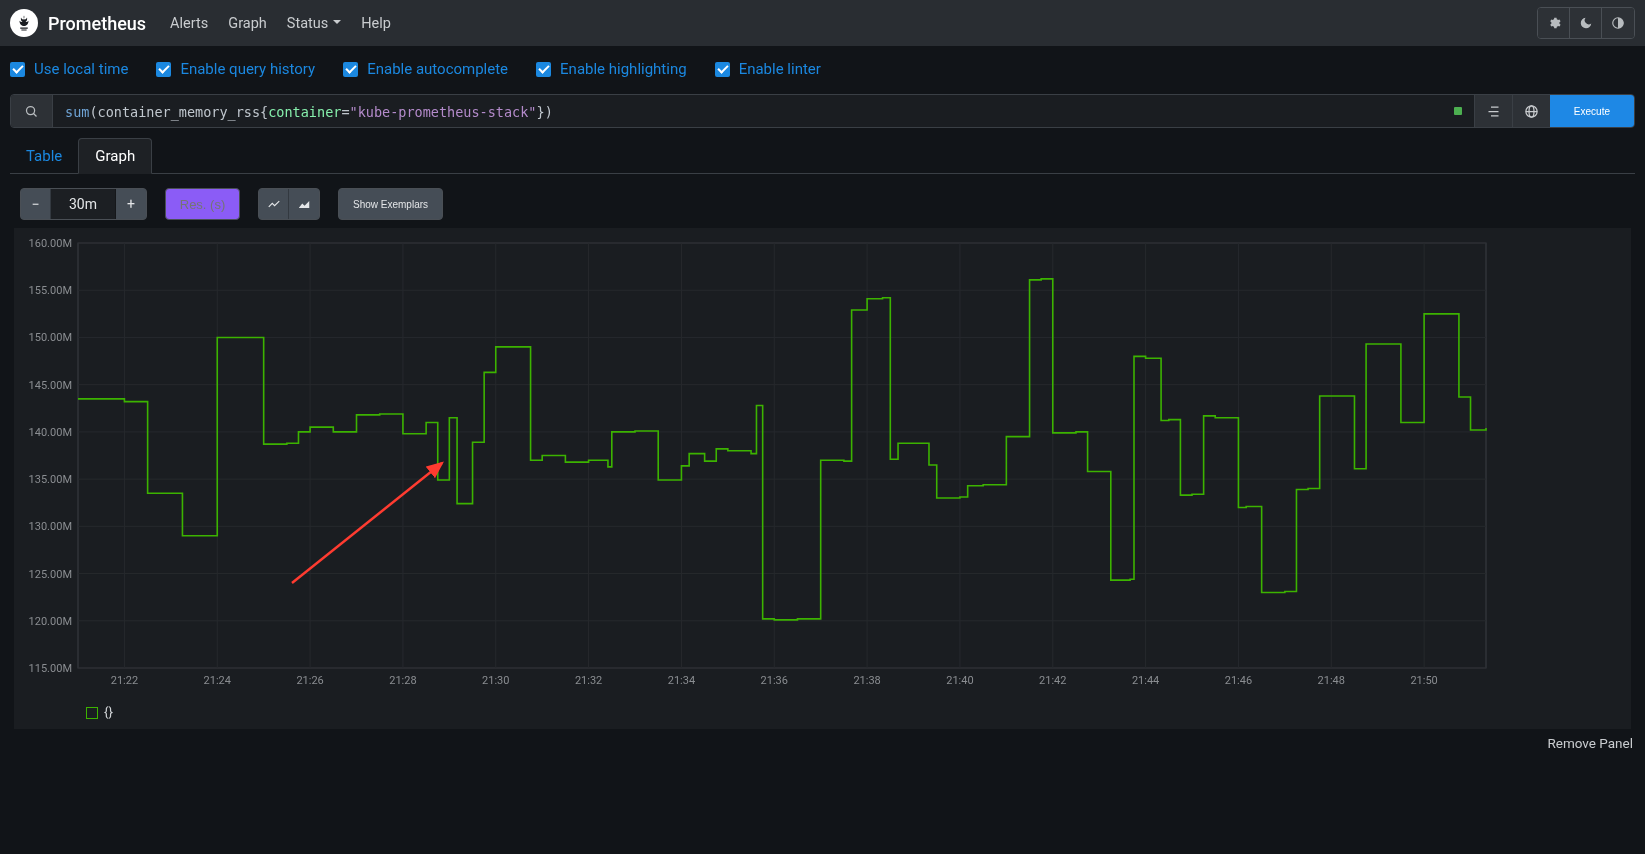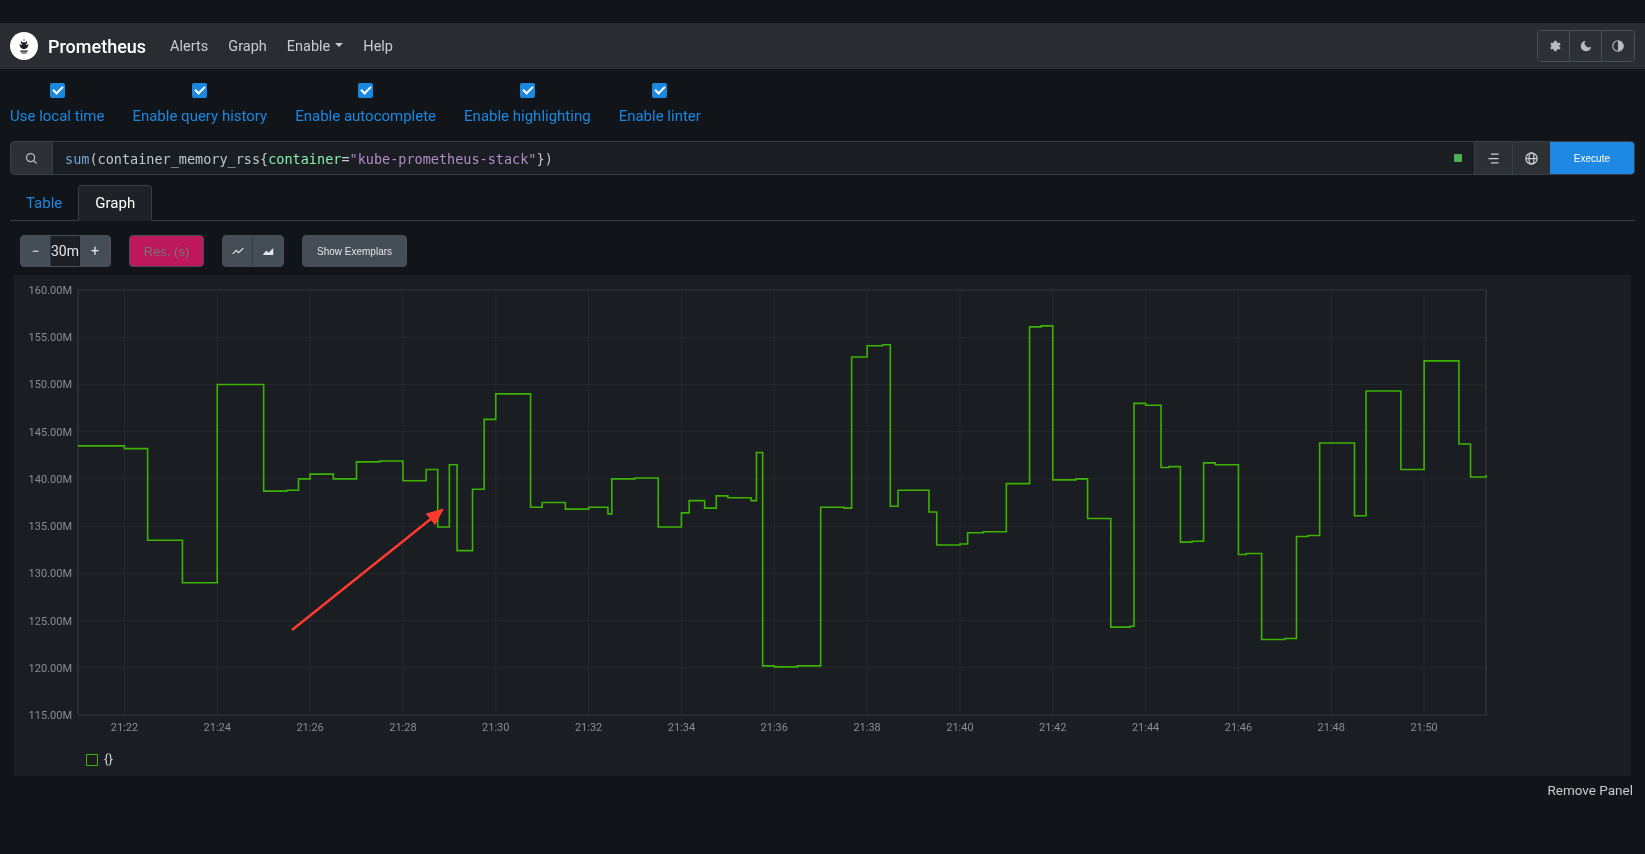--- a/index.html
+++ b/index.html
@@ -28,21 +28,20 @@
     min-width:1505px;
   }
 
   
   .navbar{
     height:46px;
     background:var(--nav-bg);
     display:flex;
     align-items:center;
     padding:0 10px;
-    margin-top:23px;
   }
   .logo-circle{
     width:28px;height:28px;border-radius:50%;
     background:#fff;display:flex;align-items:center;justify-content:center;
     margin-right:10px;color:#000;
   }
   .brand{font-size:18px;font-weight:500;color:#fff;margin-right:24px;}
   .nav-link{color:#c9cccf;margin-right:20px;cursor:pointer;font-size:14.5px;}
   .nav-link.dd::after{content:"";display:inline-block;margin-left:5px;border:4px solid transparent;border-top-color:#c9cccf;vertical-align:middle;}
   .nav-spacer{flex:1;}
@@ -51,21 +50,21 @@
   .nav-icon-btn:last-child{border-right:none;}
 
   
   .options-row{
     padding:14px 10px 6px;
     display:flex;
     gap:28px;
     align-items:center;
     flex-wrap:wrap;
   }
-  .checkbox-item{display:flex;align-items:center;gap:9px;color:var(--link-accent);font-size:15px;flex-direction:column;}
+  .checkbox-item{display:flex;align-items:center;gap:9px;color:var(--link-accent);font-size:15px;}
   .cbx{width:15px;height:15px;background:var(--link-accent);border-radius:2px;position:relative;flex-shrink:0;}
   .cbx::after{content:"";position:absolute;left:5px;top:1px;width:4px;height:8px;border:solid #fff;border-width:0 2px 2px 0;transform:rotate(45deg);}
 
   
   .query-row{
     margin:10px 10px 0;
     display:flex;
     align-items:stretch;
     height:34px;
     border:1px solid var(--border);
@@ -111,23 +110,23 @@
   
   .controls-row{
     margin:14px 20px 4px;
     display:flex;
     gap:18px;
     align-items:center;
   }
   .btn-group{display:flex;border:1px solid var(--border-light);border-radius:4px;overflow:hidden;background:var(--btn-bg);}
   .btn-group .gbtn{width:30px;height:30px;display:flex;align-items:center;justify-content:center;background:var(--btn-bg);color:#e4e6e8;cursor:pointer;font-size:14px;border-right:1px solid rgba(0,0,0,.25);}
   .btn-group .gbtn:last-child{border-right:none;}
-  .btn-group .gtext{width:29px;height:30px;display:flex;align-items:center;justify-content:center;background:#1c1f23;color:#e4e6e8;font-size:14px;border-right:1px solid rgba(0,0,0,.25);}
+  .btn-group .gtext{width:65px;height:30px;display:flex;align-items:center;justify-content:center;background:#1c1f23;color:#e4e6e8;font-size:14px;border-right:1px solid rgba(0,0,0,.25);}
   .btn-group input.gtext{border:none;text-align:center;width:190px;background:#000;color:#e4e6e8;}
-  .res-input{width:75px;height:32px;border:1px solid var(--border-light);border-radius:4px;background:#be185d;color:#e4e6e8;text-align:center;font-size:13px;}
+  .res-input{width:75px;height:32px;border:1px solid var(--border-light);border-radius:4px;background:#8b5cf6;color:#e4e6e8;text-align:center;font-size:13px;}
   .show-exemplars{height:32px;padding:0 14px;border:1px solid var(--border-light);border-radius:4px;background:var(--btn-bg);color:#e4e6e8;font-size:10px;cursor:pointer;}
 
   
   .chart-wrap{
     margin:8px 14px 0;
     padding:10px 6px 0 4px;
     background:var(--panel-bg);
   }
   .legend{padding:6px 10px 10px 68px;font-size:13px;color:#d0d3d6;}
   .legend-swatch{display:inline-block;width:12px;height:12px;border:1px solid var(--green);background:transparent;margin-right:6px;vertical-align:middle;}
@@ -148,21 +147,21 @@
 
 <div class="navbar">
   <div class="logo-circle">
     <svg width="18" height="18" viewBox="0 0 24 24">
         <path fill="#1a1d21" d="M12 2c.9 1.8.5 3.7-.5 5.5 2 0 3.8-1.2 4.5-3 .7 2.5-.3 4.8-2 6.2 1.6.1 3.1-.6 4-1.7 0 4.6-3 7-6 7s-6-2.4-6-7c.9 1.1 2.4 1.8 4 1.7-1.7-1.4-2.7-3.7-2-6.2.7 1.8 2.5 3 4.5 3-1-1.8-1.4-3.7-.5-5.5zM7 18h10v1.5H7V18zm1.5 2.5h7V22h-7v-1.5z"></path>
       </svg>
   </div>
   <div class="brand">Prometheus</div>
   <div class="nav-link">Alerts</div>
   <div class="nav-link">Graph</div>
-  <div class="nav-link dd">Enable</div>
+  <div class="nav-link dd">Status</div>
   <div class="nav-link">Help</div>
   <div class="nav-spacer"></div>
   <div class="nav-icons">
     <div class="nav-icon-btn">
       <svg width="14" height="14" viewBox="0 0 24 24" fill="currentColor">
           <path d="M12 8a4 4 0 100 8 4 4 0 000-8zm9.4 4a7.9 7.9 0 00-.1-1.2l2-1.6-2-3.4-2.4 1a7.6 7.6 0 00-2.1-1.2L16.4 3h-4l-.4 2.6c-.8.3-1.5.7-2.1 1.2l-2.4-1-2 3.4 2 1.6c-.1.4-.1.8-.1 1.2s0 .8.1 1.2l-2 1.6 2 3.4 2.4-1c.6.5 1.3.9 2.1 1.2l.4 2.6h4l.4-2.6c.8-.3 1.5-.7 2.1-1.2l2.4 1 2-3.4-2-1.6c.1-.4.1-.8.1-1.2z"></path>
         </svg>
     </div>
     <div class="nav-icon-btn">
       <svg width="14" height="14" viewBox="0 0 24 24" fill="currentColor">

